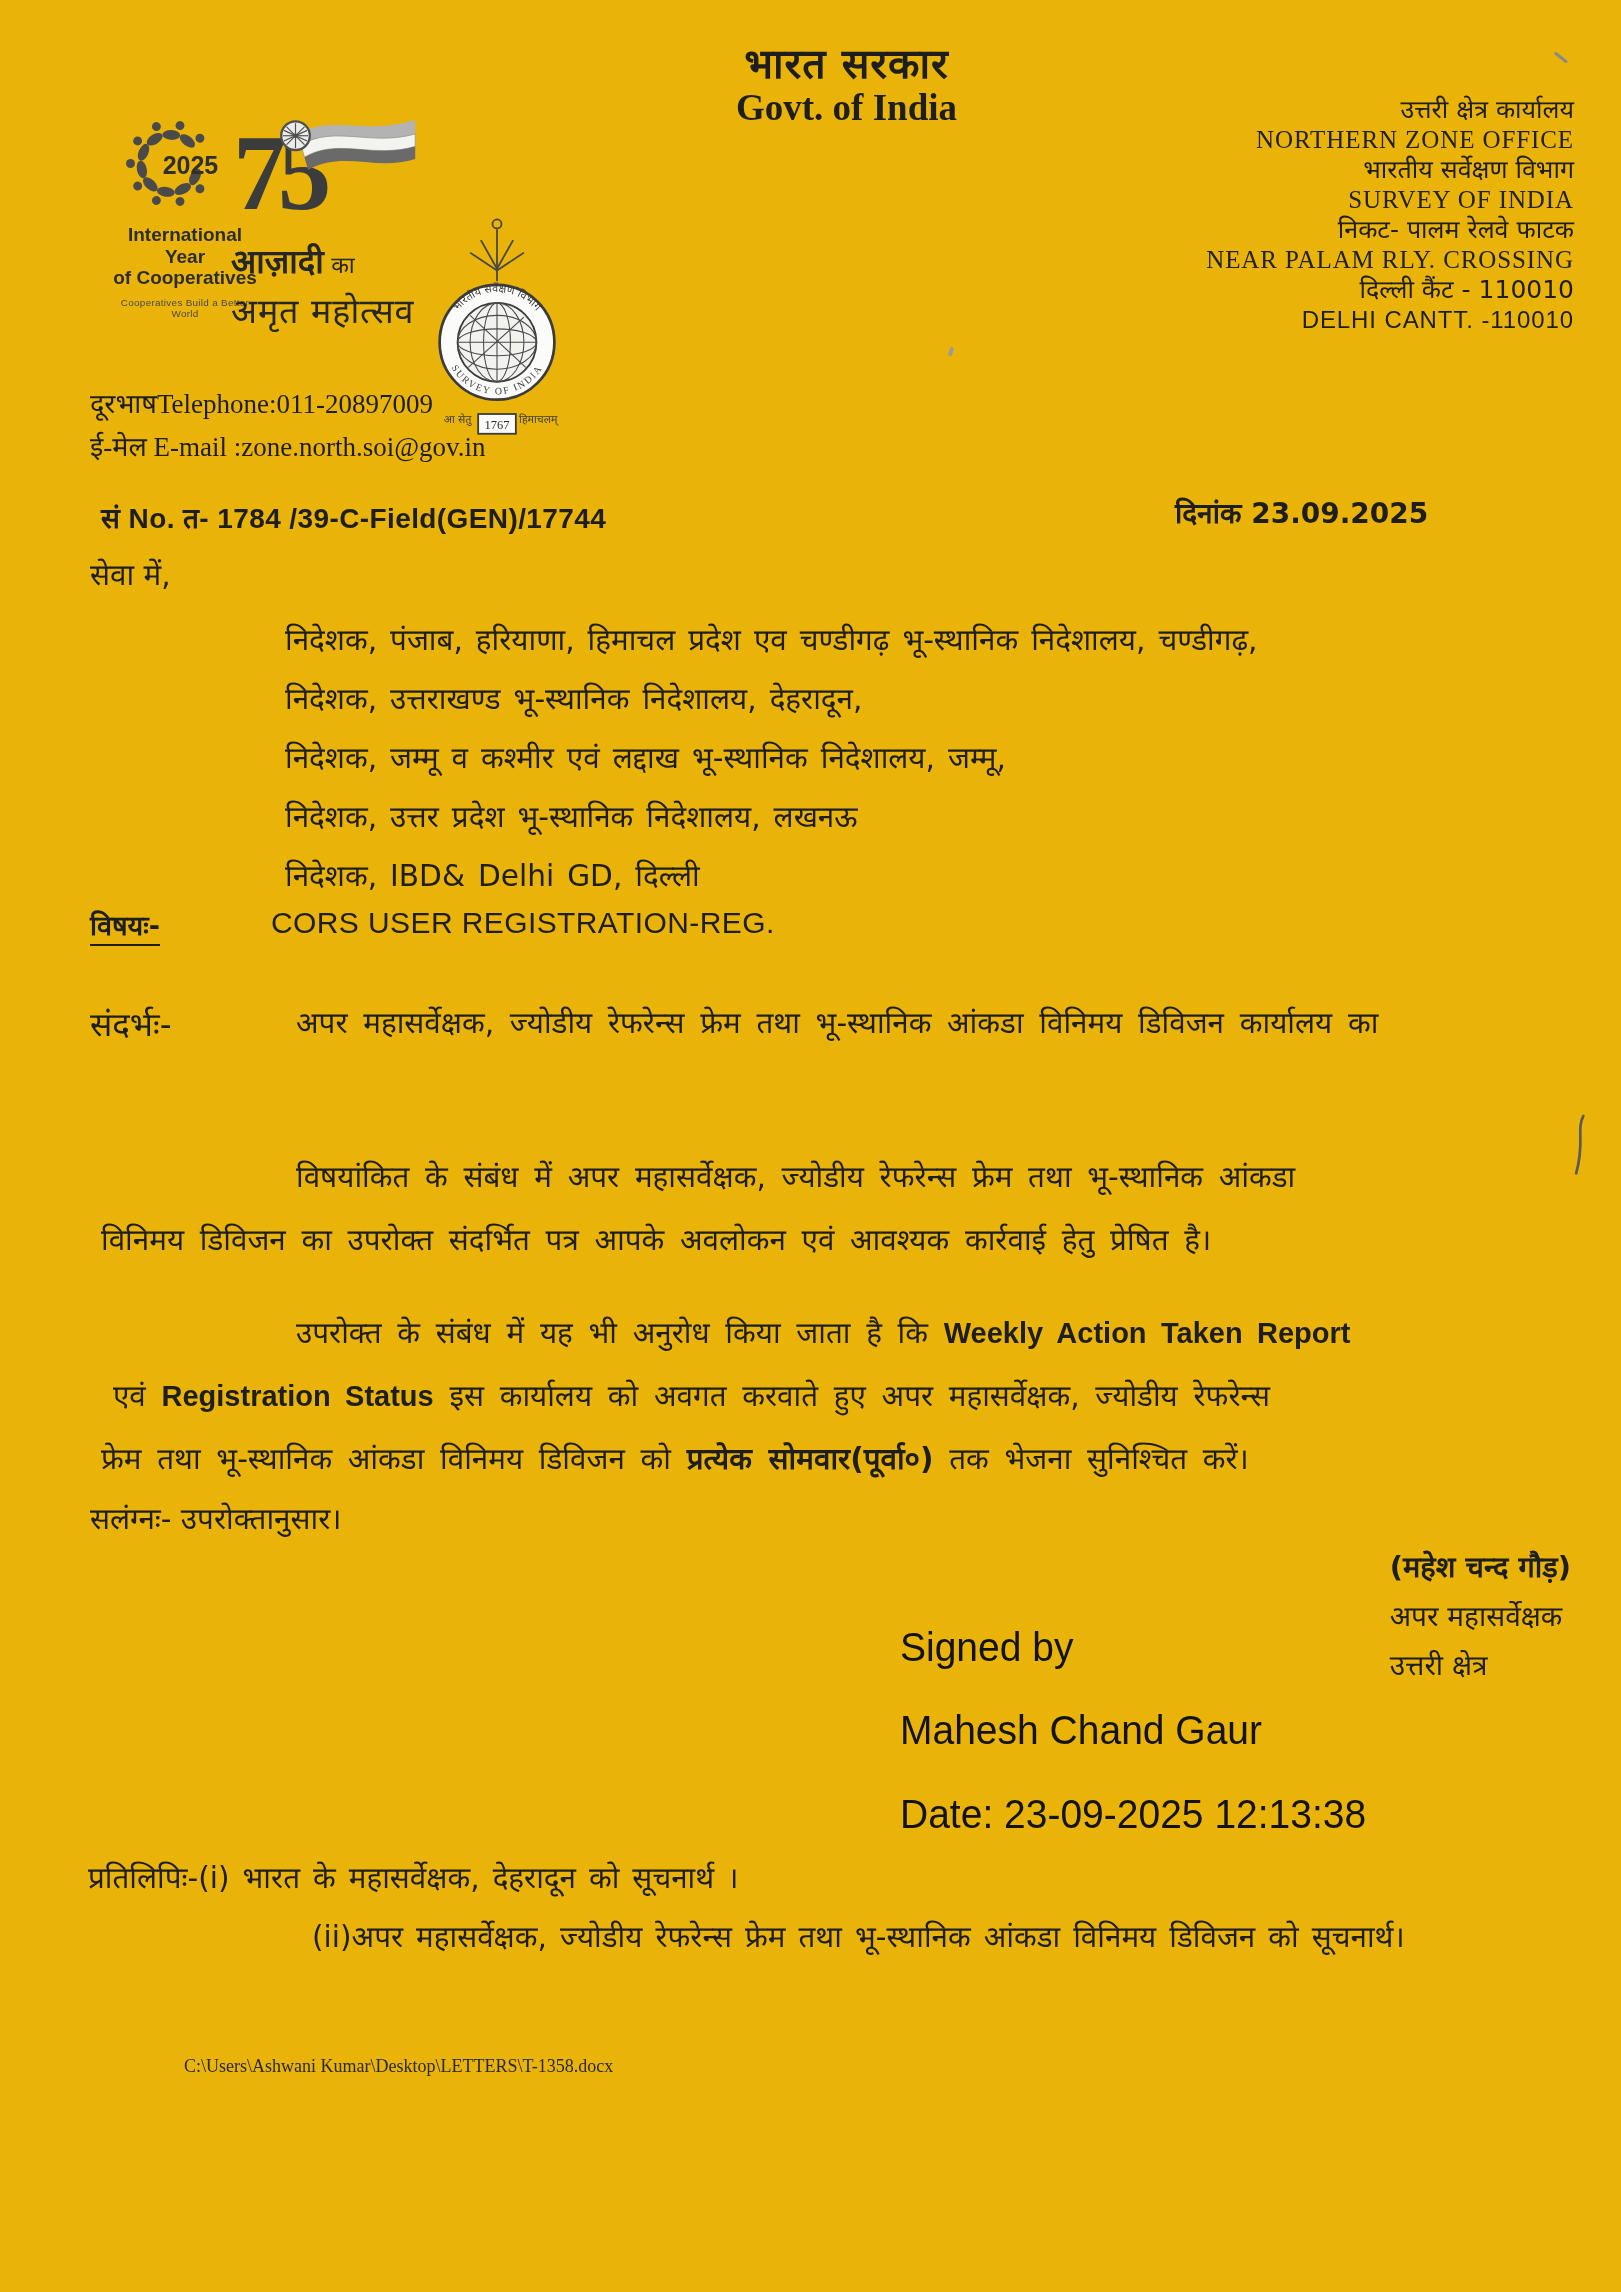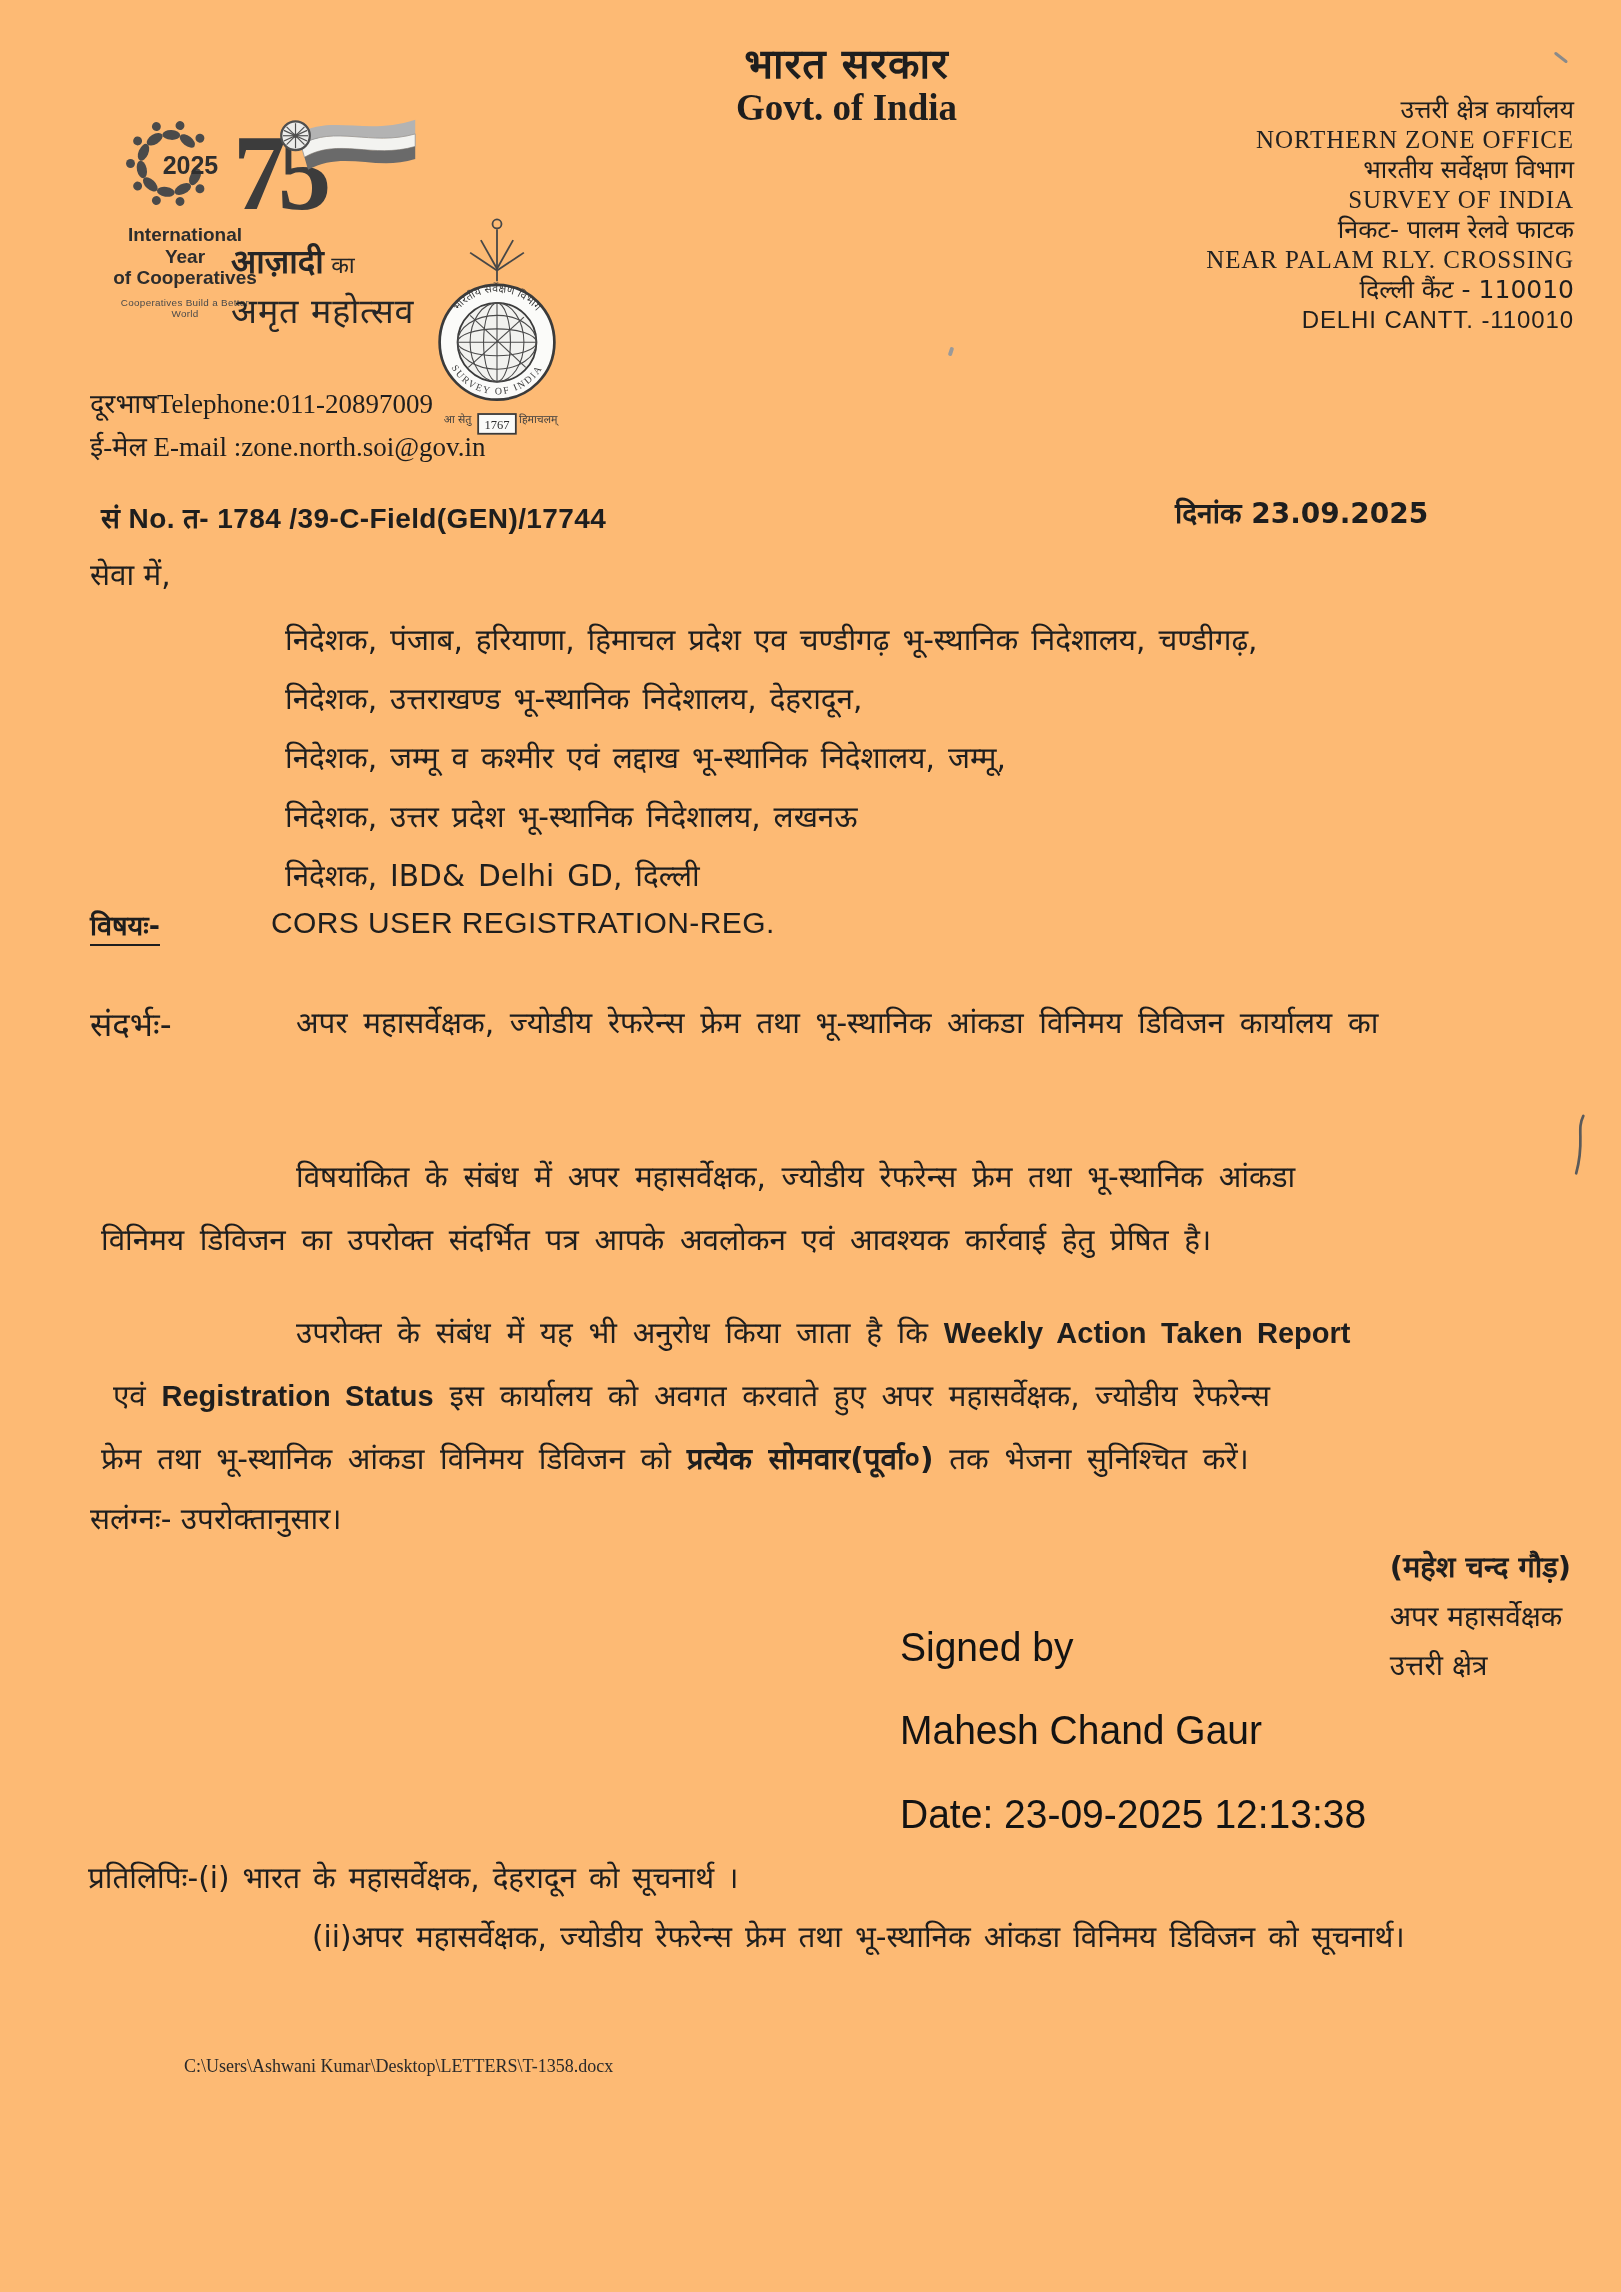--- a/index.html
+++ b/index.html
@@ -1,18 +1,18 @@
 <!DOCTYPE html>
 <html style="font-size:14.3px"><head>
 <meta charset="utf-8">
 <style>
   html,body{margin:0;padding:0;background:#e8e8e8;}
   .page{
     position:relative; width:1621px; height:2293px; margin:0 auto;
-    background:#fdba74; overflow:hidden;
+    background:#eab308; overflow:hidden;
     font-family:"DejaVu Sans", sans-serif; color:#1e1e1e;
   }
   .abs{position:absolute;}
   .centered{position:absolute; left:81px; width:1531px; text-align:center;}
 
   
   .title-hi{top:34px; font-size:41px; font-weight:700; letter-spacing:0.9px;}
   .title-en{top:86px; font-size:37px; font-weight:700; font-family:"Liberation Serif", serif;}
 
   

